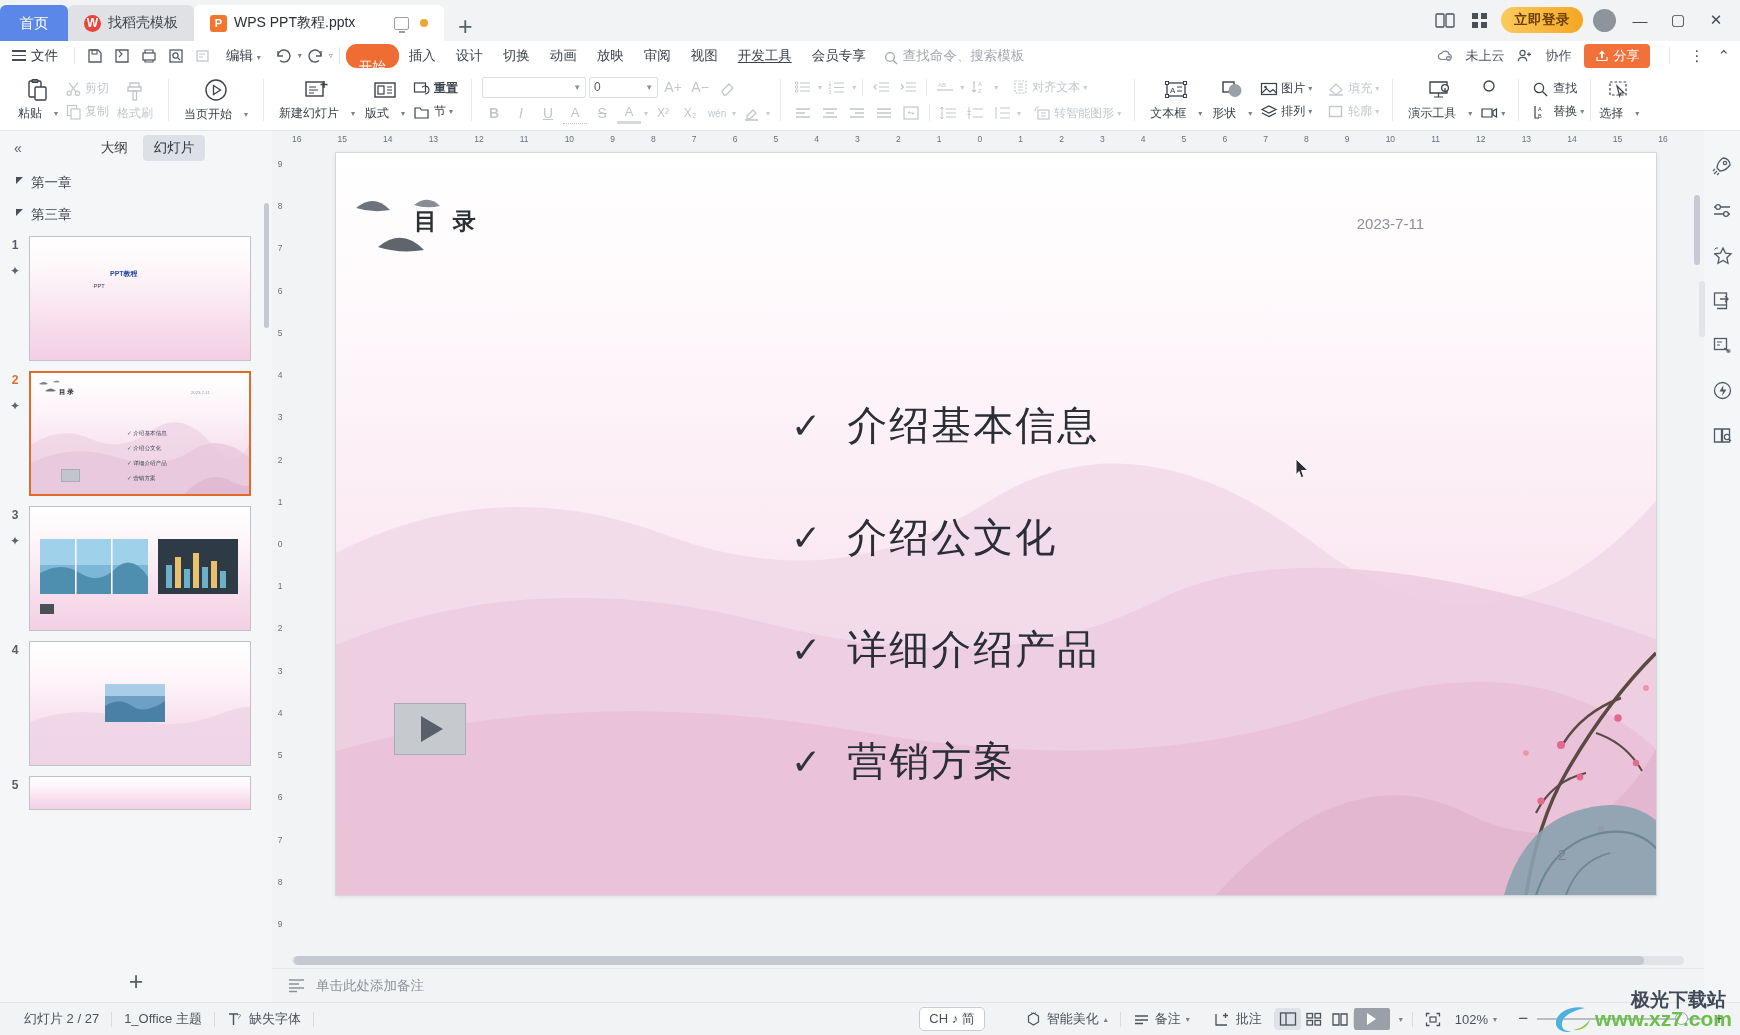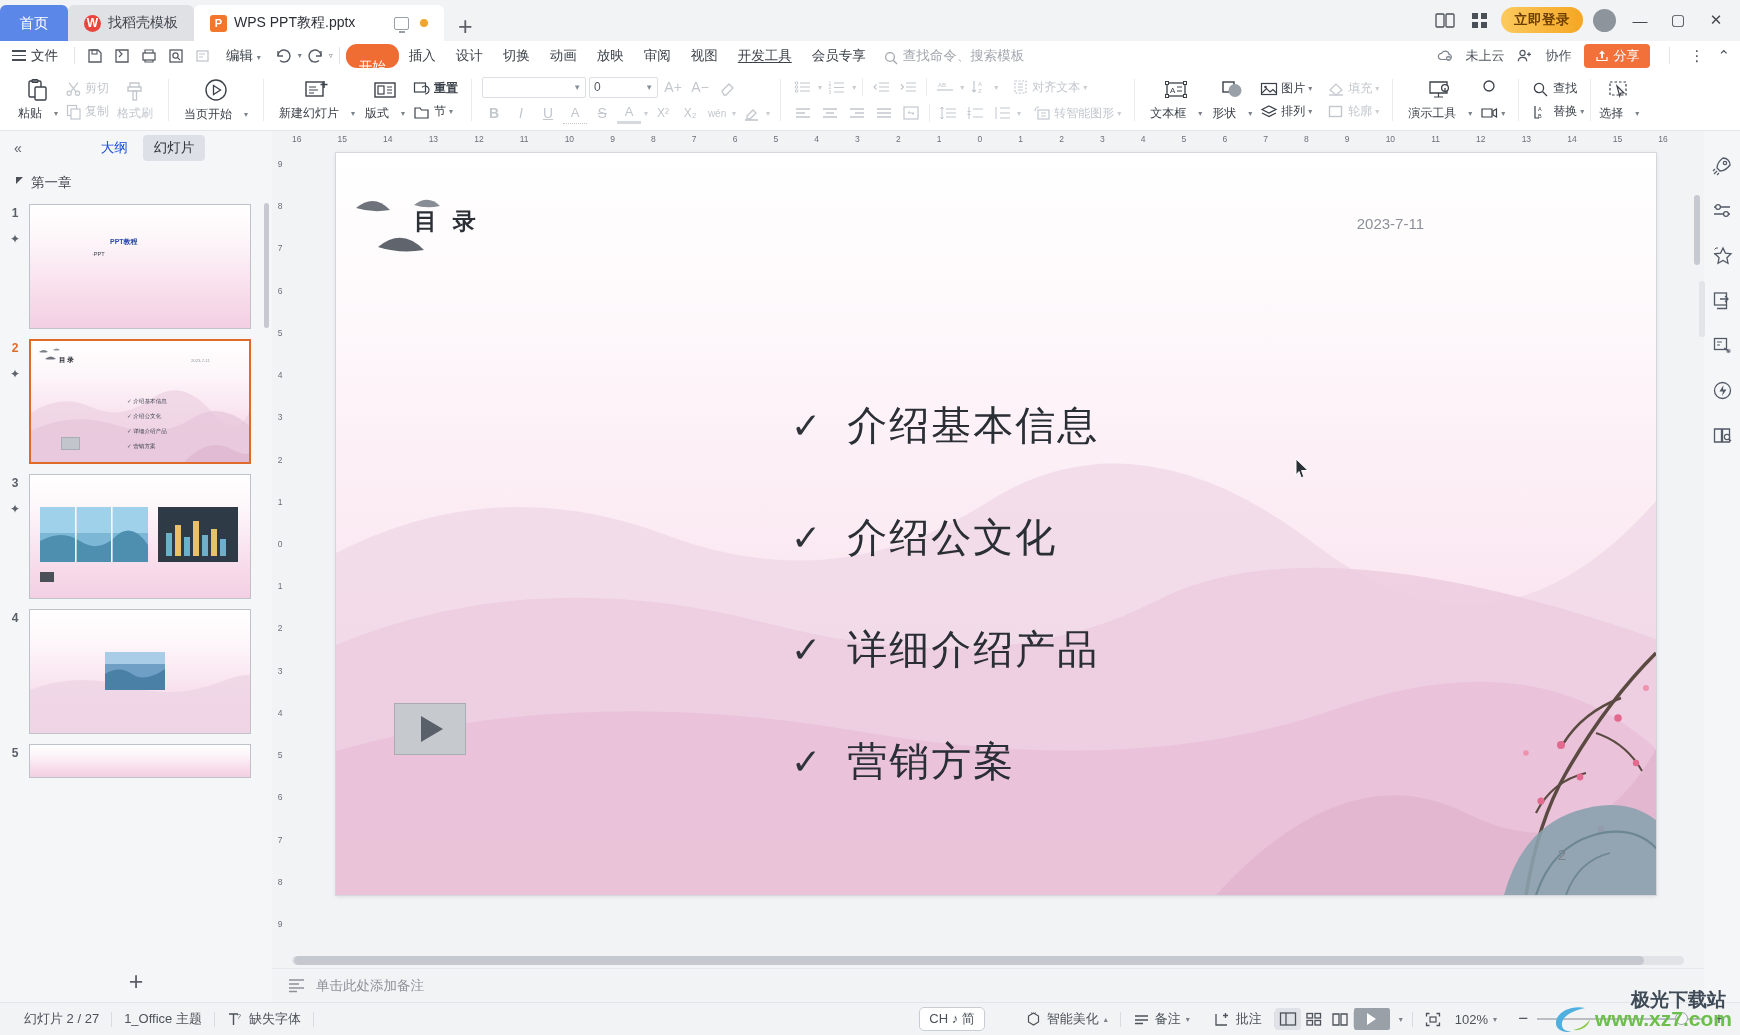--- a/index.html
+++ b/index.html
@@ -91,21 +91,21 @@
   .ticon.dim { color:#c2c7cd; }
 
   
   .bodyrow { flex:1; display:flex; min-height:0; background:#f2f3f5; }
 
   
   .leftpanel { width:272px; background:#f5f6f8; display:flex; flex-direction:column; position:relative; flex:0 0 272px;}
   .lp-head { height:34px; display:flex; align-items:center; padding:0 14px; gap:0; position:relative;}
   .collapse { color:#5b6069; font-size:14px; letter-spacing:-2px;}
   .lp-tabs { display:flex; gap:4px; margin-left:70px; }
-  .lp-tab { font-size:13.5px; padding:4px 11px; border-radius:4px; color:#1d4ed8; }
+  .lp-tab { font-size:13.5px; padding:4px 11px; border-radius:4px; color:#404040; }
   .lp-tab.on { background:#dde0e6; color:#2e333a; }
   .lp-scroll { flex:1; overflow:hidden; position:relative; padding-top:2px;}
   .chapter { display:flex; align-items:center; gap:8px; padding:7px 0 7px 16px; font-size:13.5px; color:#3c414a;}
   .tri { width:0;height:0;border-left:7px solid #4b5059;border-bottom:7px solid transparent; margin-top:-5px;}
   .thumb-row { display:flex; align-items:flex-start; padding: 5px 10px 5px 4px; gap:3px; }
   .thumb-meta { width:22px; display:flex; flex-direction:column; align-items:center; padding-top:2px; gap:12px;}
   .tnum { font-size:12px; color:#595f68; font-weight:bold;}
   .tnum.sel { color:#e06a2a;}
   .tstar { font-size:12px; color:#5d636c;}
   .thumb {
@@ -742,20 +742,24 @@
         </div>
       </div>
 
       <div class="lp-scroll">
         <div class="lp-vscroll"></div>
 
         <div class="chapter">
           <span class="tri"></span>
           <span>第一章</span>
         </div>
+        <div class="chapter">
+          <span class="tri"></span>
+          <span>第三章</span>
+        </div>
 
         <div class="thumb-row">
           <div class="thumb-meta">
             <span class="tnum">1</span>
             <span class="tstar">✦</span>
           </div>
           <div class="thumb">
             <div class="slidebg"></div>
             <span class="t-line" style="left:80px; top:32px; font-weight:bold; color:#2b4da8; font-size:7px;">PPT教程</span>
             <span class="t-line" style="left:62px; top:46px; color:#3d4450;">·PPT</span>

